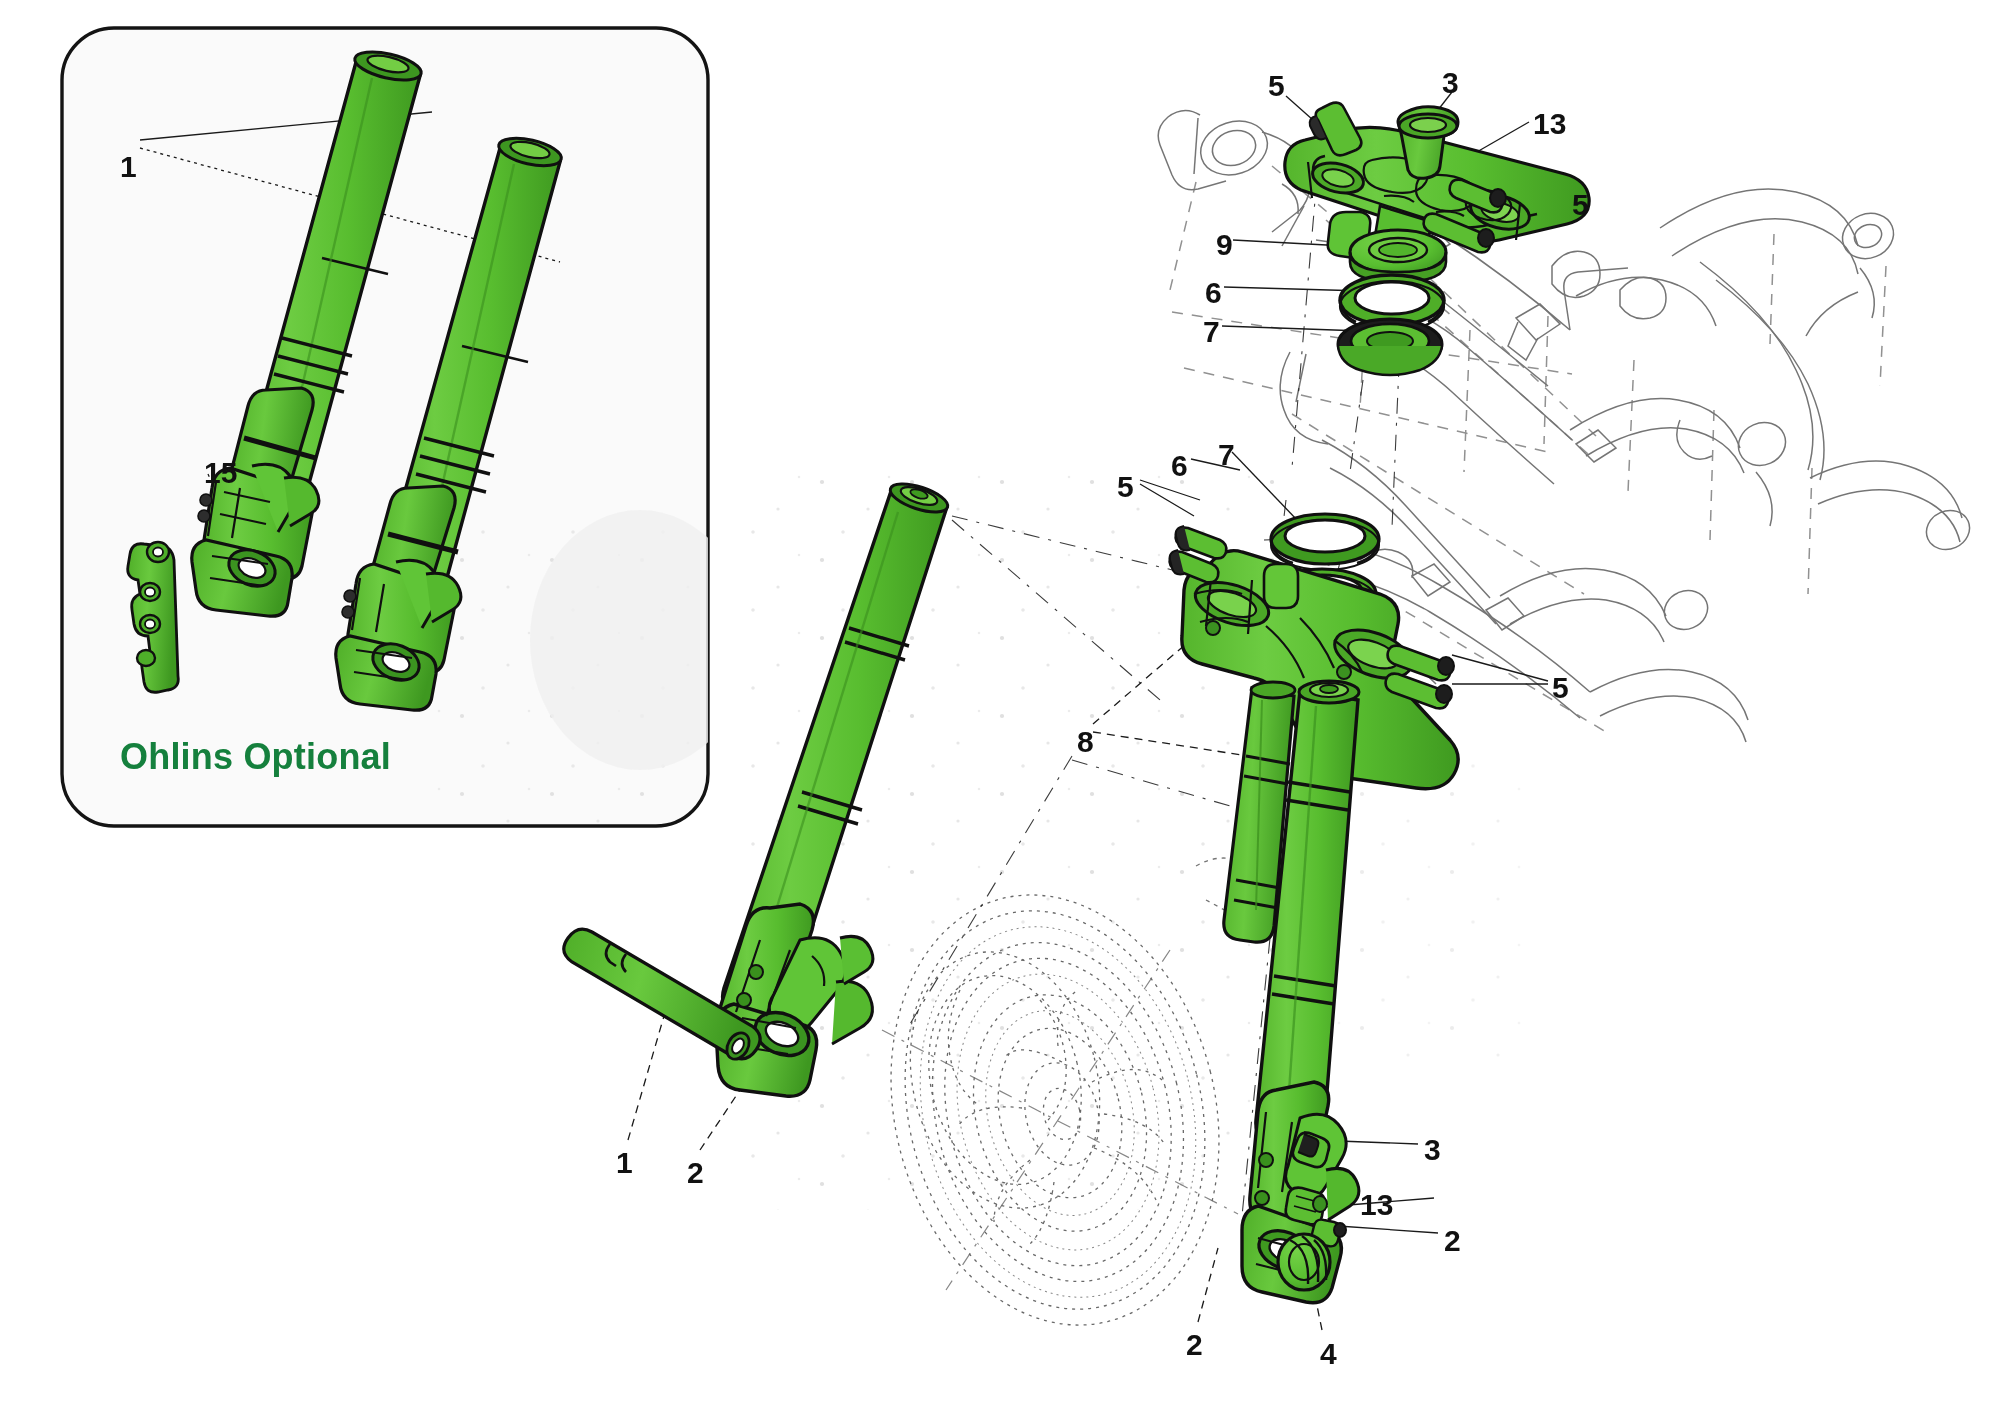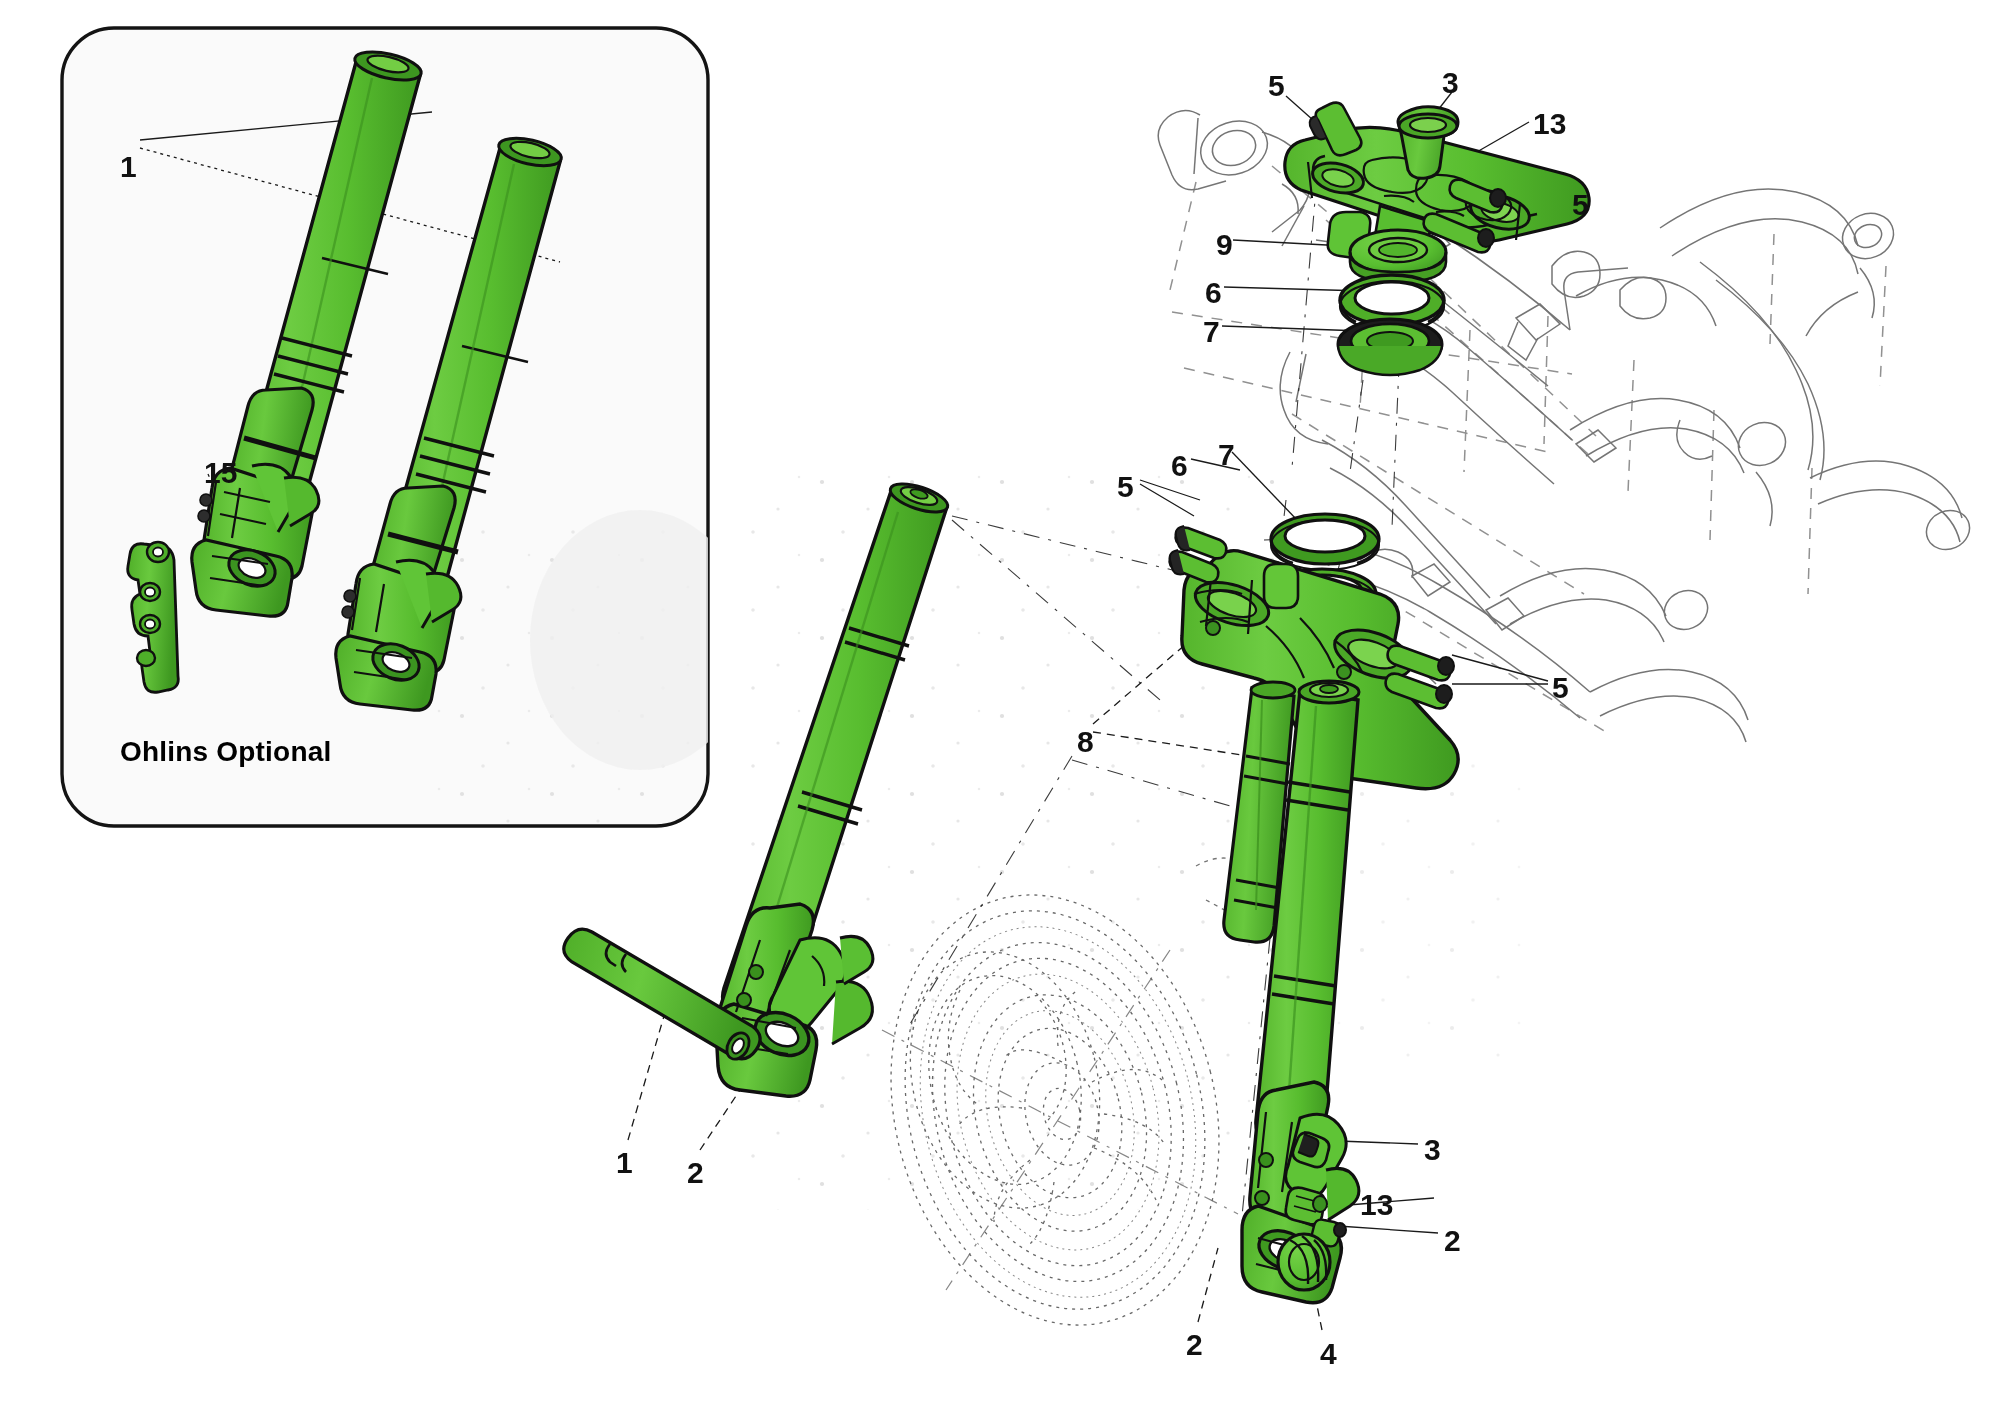--- a/index.html
+++ b/index.html
@@ -20,22 +20,22 @@
     color:#111111;
     line-height:1;
     white-space:nowrap;
     letter-spacing:0px;
     user-select:none;
   }
   .inset-caption{
     position:absolute;
     font-family:"Liberation Sans",sans-serif;
     font-weight:bold;
-    font-size:28px;
-    color:#000000;
+    font-size:36px;
+    color:#15803d;
     white-space:nowrap;
     letter-spacing:0.2px;
   }
 </style>
 </head>
 <body>
 
 <div id="stage">
 
 <svg width="2000" height="1410" viewBox="0 0 2000 1410" xmlns="http://www.w3.org/2000/svg">

